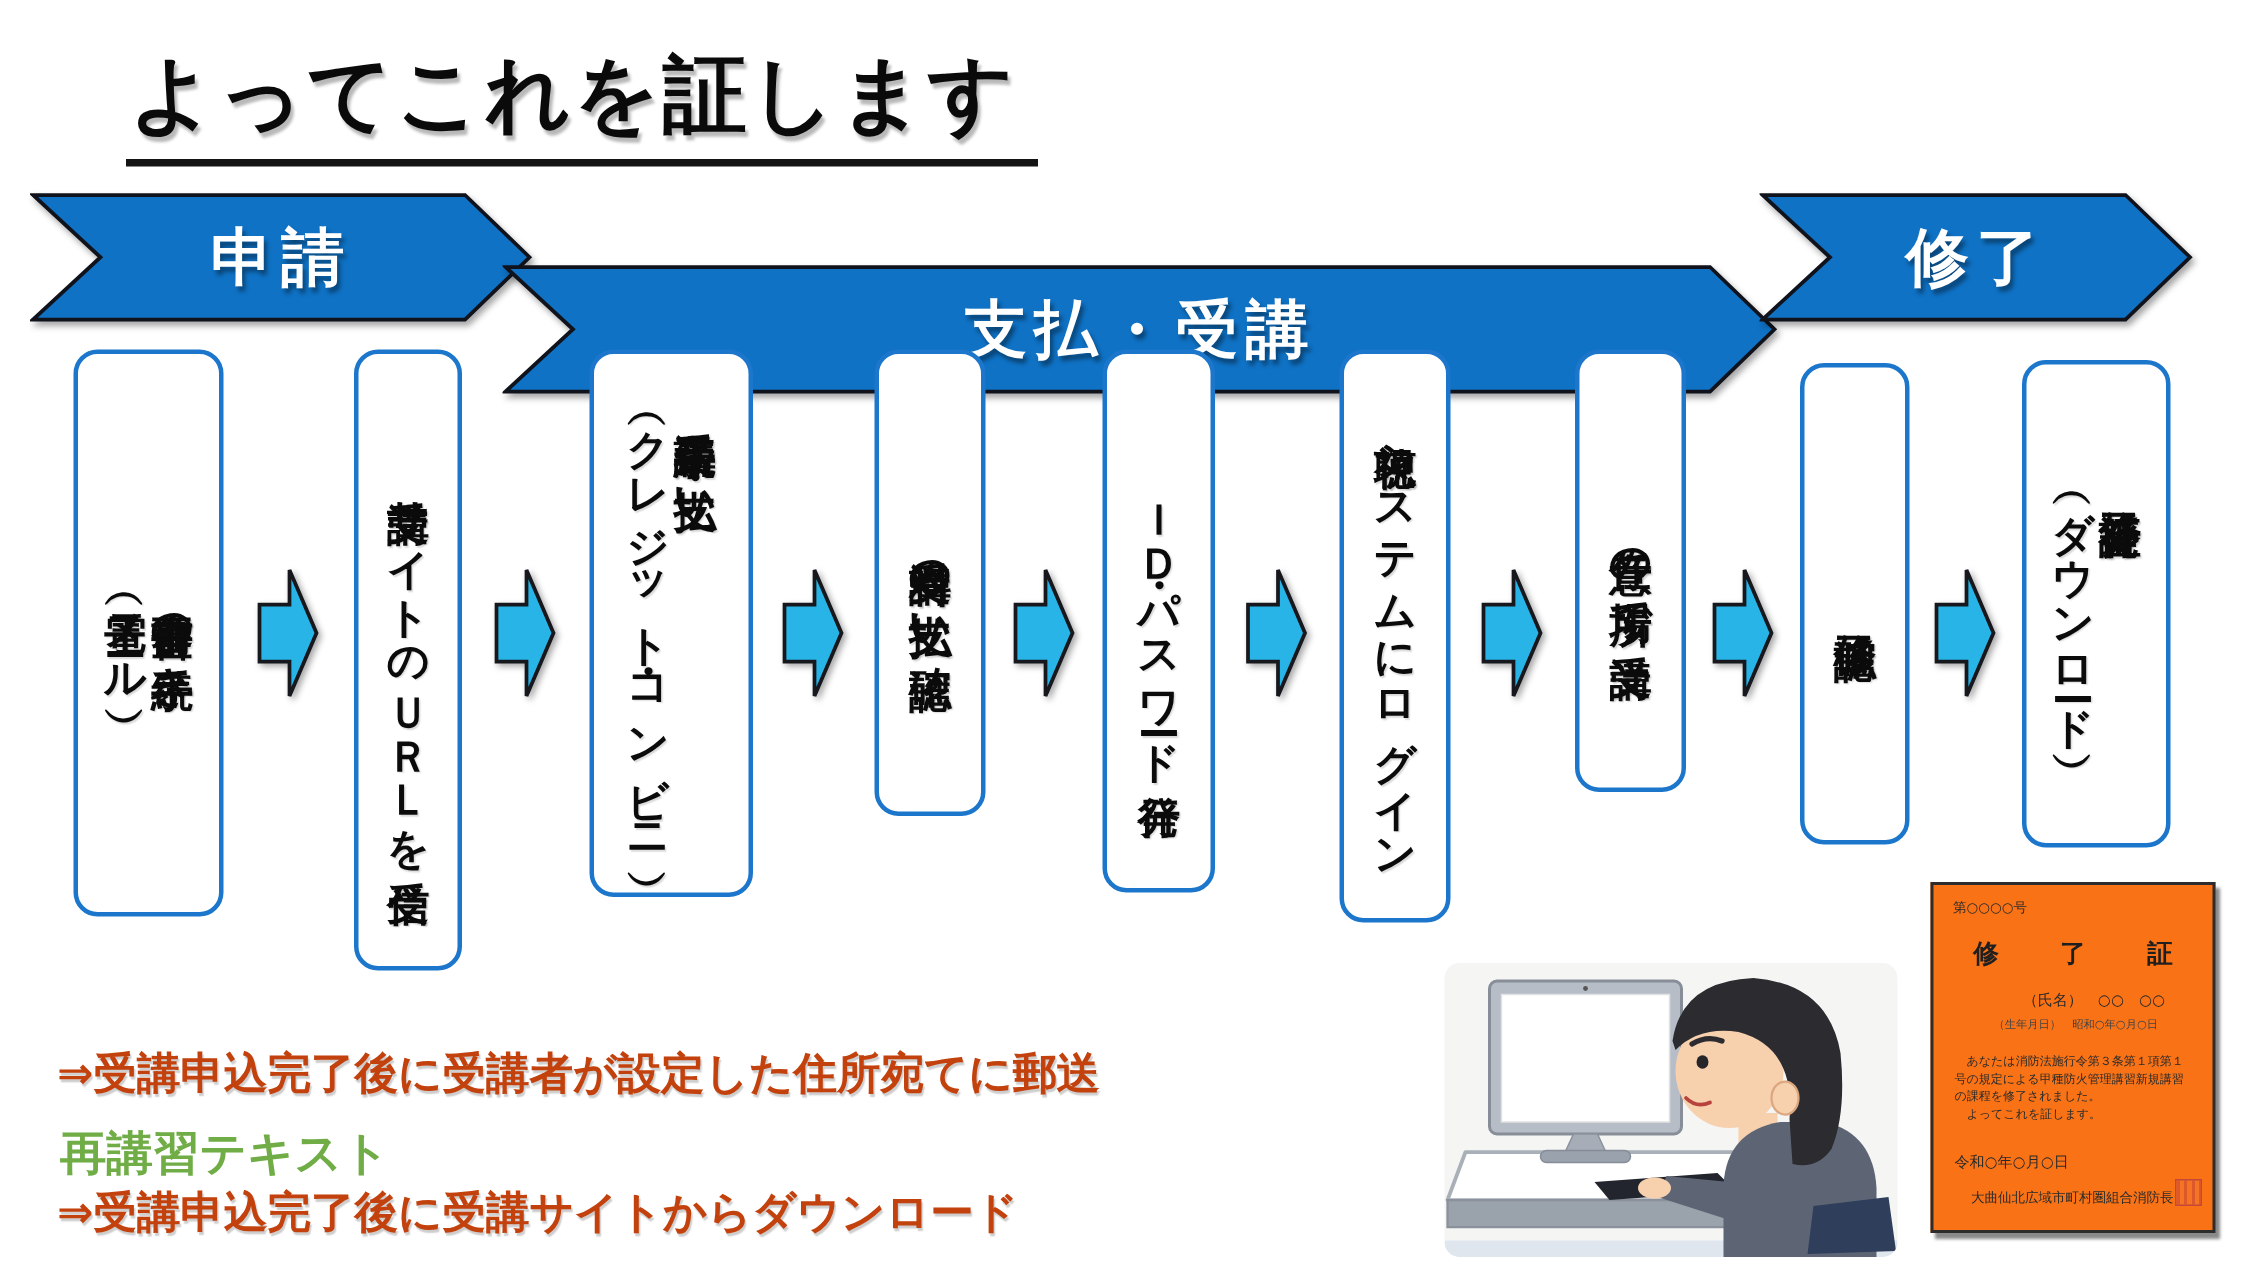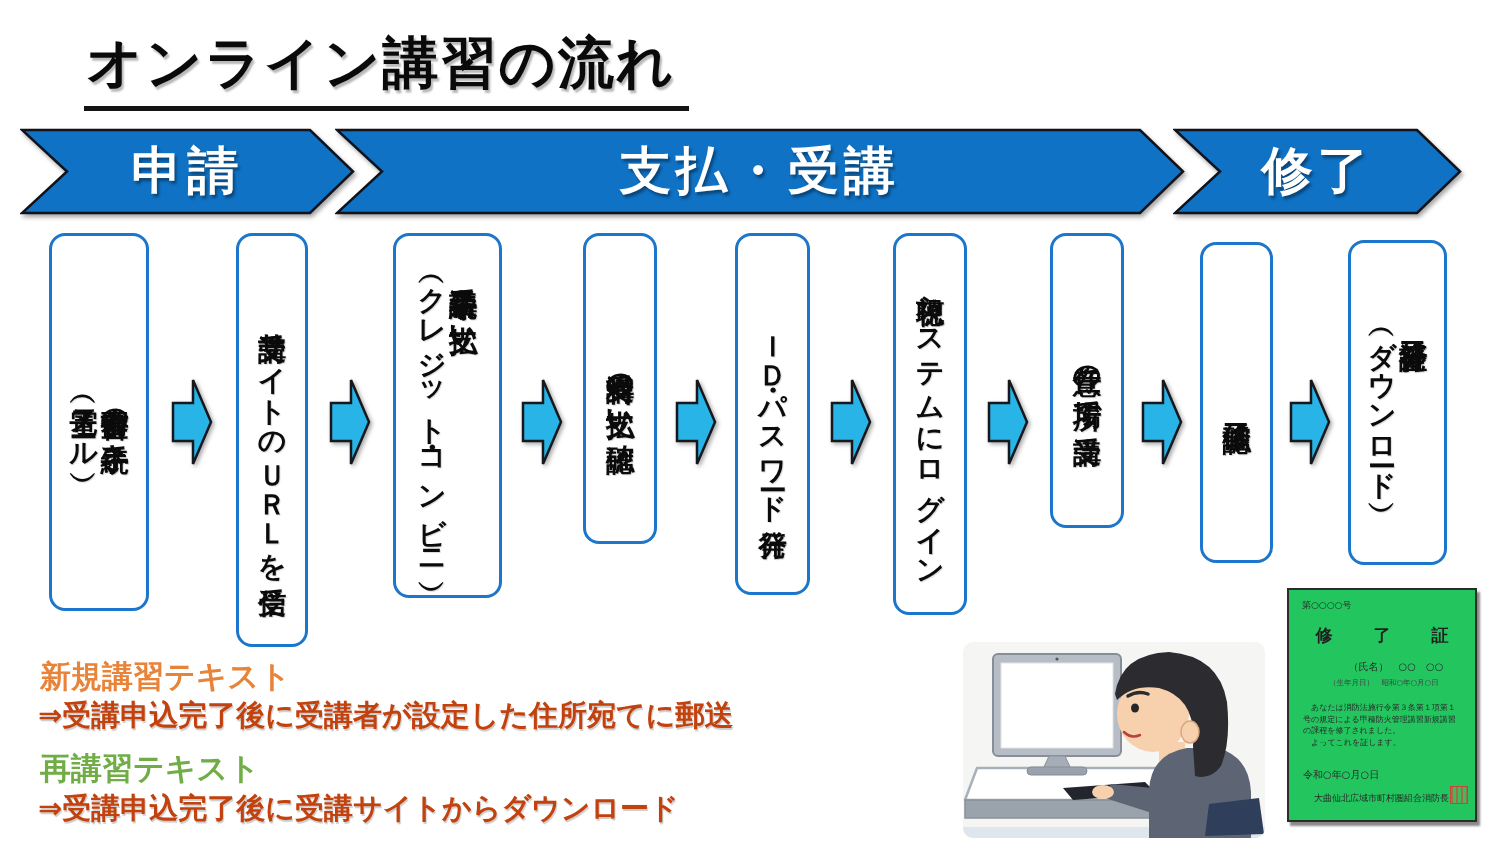--- a/index.html
+++ b/index.html
@@ -17,25 +17,25 @@
     text-shadow:2px 3px 2px rgba(0,0,0,.28);
     white-space:nowrap;
   }
 
   
   .banner{position:absolute;top:128px;height:87px;}
   .banner svg{position:absolute;left:0;top:0;filter:drop-shadow(2px 3px 2px rgba(0,0,0,.35));}
   .banner .banner-label{
     position:absolute;left:0;top:0;width:100%;height:100%;
     display:flex;align-items:center;justify-content:center;
-    color:#ffffff;font-weight:800;font-size:51px;letter-spacing:5px;
+    color:#ffffff;font-weight:800;font-size:42px;letter-spacing:5px;
     text-shadow:2px 3px 3px rgba(0,0,0,.40);
   }
   #banner-1{left:20px;width:335px;}
-  #banner-2{left:335px;width:850px;}
+  #banner-2{left:335px;width:850px;margin-top:48px;}
   #banner-3{left:1173px;width:289px;}
 
   
   .step{
     position:absolute;background:#ffffff;
     border:3px solid #1C76CB;border-radius:16px;
     display:flex;align-items:center;justify-content:center;
   }
   .step .vtext{
     writing-mode:vertical-rl;text-orientation:mixed;white-space:pre-line;
@@ -69,21 +69,21 @@
   #note2-heading{top:748px;color:#70AD47;}
   #note2-body{top:789px;}
 
   
   .illustration{position:absolute;left:963px;top:642px;width:302px;height:196px;
                 background:#f5f5f4;border-radius:10px;overflow:hidden;}
 
   
   .certificate{
     position:absolute;left:1287px;top:588px;width:190px;height:234px;
-    background:#22c55e;border:2px solid #2c2c2c;
+    background:#f97316;border:2px solid #2c2c2c;
     box-shadow:3px 4px 2px rgba(40,40,40,.55);
     font-family:"DejaVu Serif","Liberation Serif",serif;color:#2a2a2a;
   }
   .cert-number{position:absolute;left:13px;top:9px;font-size:9px;}
   .cert-title{position:absolute;left:0;width:100%;top:34px;text-align:center;
               font-size:17px;letter-spacing:12px;font-weight:700;color:#1f1f1f;padding-left:12px;}
   .cert-name{position:absolute;left:0;width:100%;top:70px;text-align:center;
              padding-left:28px;font-size:10px;}
   .cert-birth{position:absolute;left:0;width:100%;top:88px;text-align:left;
               padding-left:40px;font-size:7.5px;color:#444;}
@@ -95,21 +95,21 @@
     position:absolute;right:7px;top:196px;width:18px;height:18px;
     border:1.5px solid #c4473a;
     background:repeating-linear-gradient(90deg,rgba(205,75,55,.65) 0 2px,rgba(230,120,95,.18) 2px 5px);
   }
 </style>
 </head>
 <body>
 
 <div id="canvas">
 
-  <div class="page-title">オンライン講習の流れ</div>
+  <div class="page-title">よってこれを証します</div>
 
   <div class="banner" id="banner-1">
     <svg width="335" height="87" viewBox="0 0 335 87">
       <polygon points="2,2 290,2 333,43.5 290,85 2,85 47,43.5" fill="#0F72C5" stroke="#10131c" stroke-width="2.5"></polygon>
     </svg>
     <span class="banner-label">申請</span>
   </div>
   <div class="banner" id="banner-2">
     <svg width="850" height="87" viewBox="0 0 850 87">
       <polygon points="2,2 805,2 848,43.5 805,85 2,85 47,43.5" fill="#0F72C5" stroke="#10131c" stroke-width="2.5"></polygon>
@@ -172,21 +172,20 @@
   <div class="flow-arrow" id="arrow-6"><svg width="42" height="90" viewBox="0 0 42 90">
         <polygon points="2,26 22,26 22,3 40,45 22,87 22,64 2,64" fill="#29B4E8" stroke="#16181d" stroke-width="2.5"></polygon>
       </svg></div>
   <div class="flow-arrow" id="arrow-7"><svg width="42" height="90" viewBox="0 0 42 90">
         <polygon points="2,26 22,26 22,3 40,45 22,87 22,64 2,64" fill="#29B4E8" stroke="#16181d" stroke-width="2.5"></polygon>
       </svg></div>
   <div class="flow-arrow" id="arrow-8"><svg width="42" height="90" viewBox="0 0 42 90">
         <polygon points="2,26 22,26 22,3 40,45 22,87 22,64 2,64" fill="#29B4E8" stroke="#16181d" stroke-width="2.5"></polygon>
       </svg></div>
 
-  <div class="note-heading" id="note1-heading">新規講習テキスト</div>
   <div class="note-body" id="note1-body">⇒受講申込完了後に受講者が設定した住所宛てに郵送</div>
   <div class="note-heading" id="note2-heading">再講習テキスト</div>
   <div class="note-body" id="note2-body">⇒受講申込完了後に受講サイトからダウンロード</div>
 
   <div class="illustration">
     <svg width="302" height="196" viewBox="0 0 302 196">
 
       <rect x="0" y="185" width="302" height="11" fill="#dfe6ee"></rect>
 
       <g>

